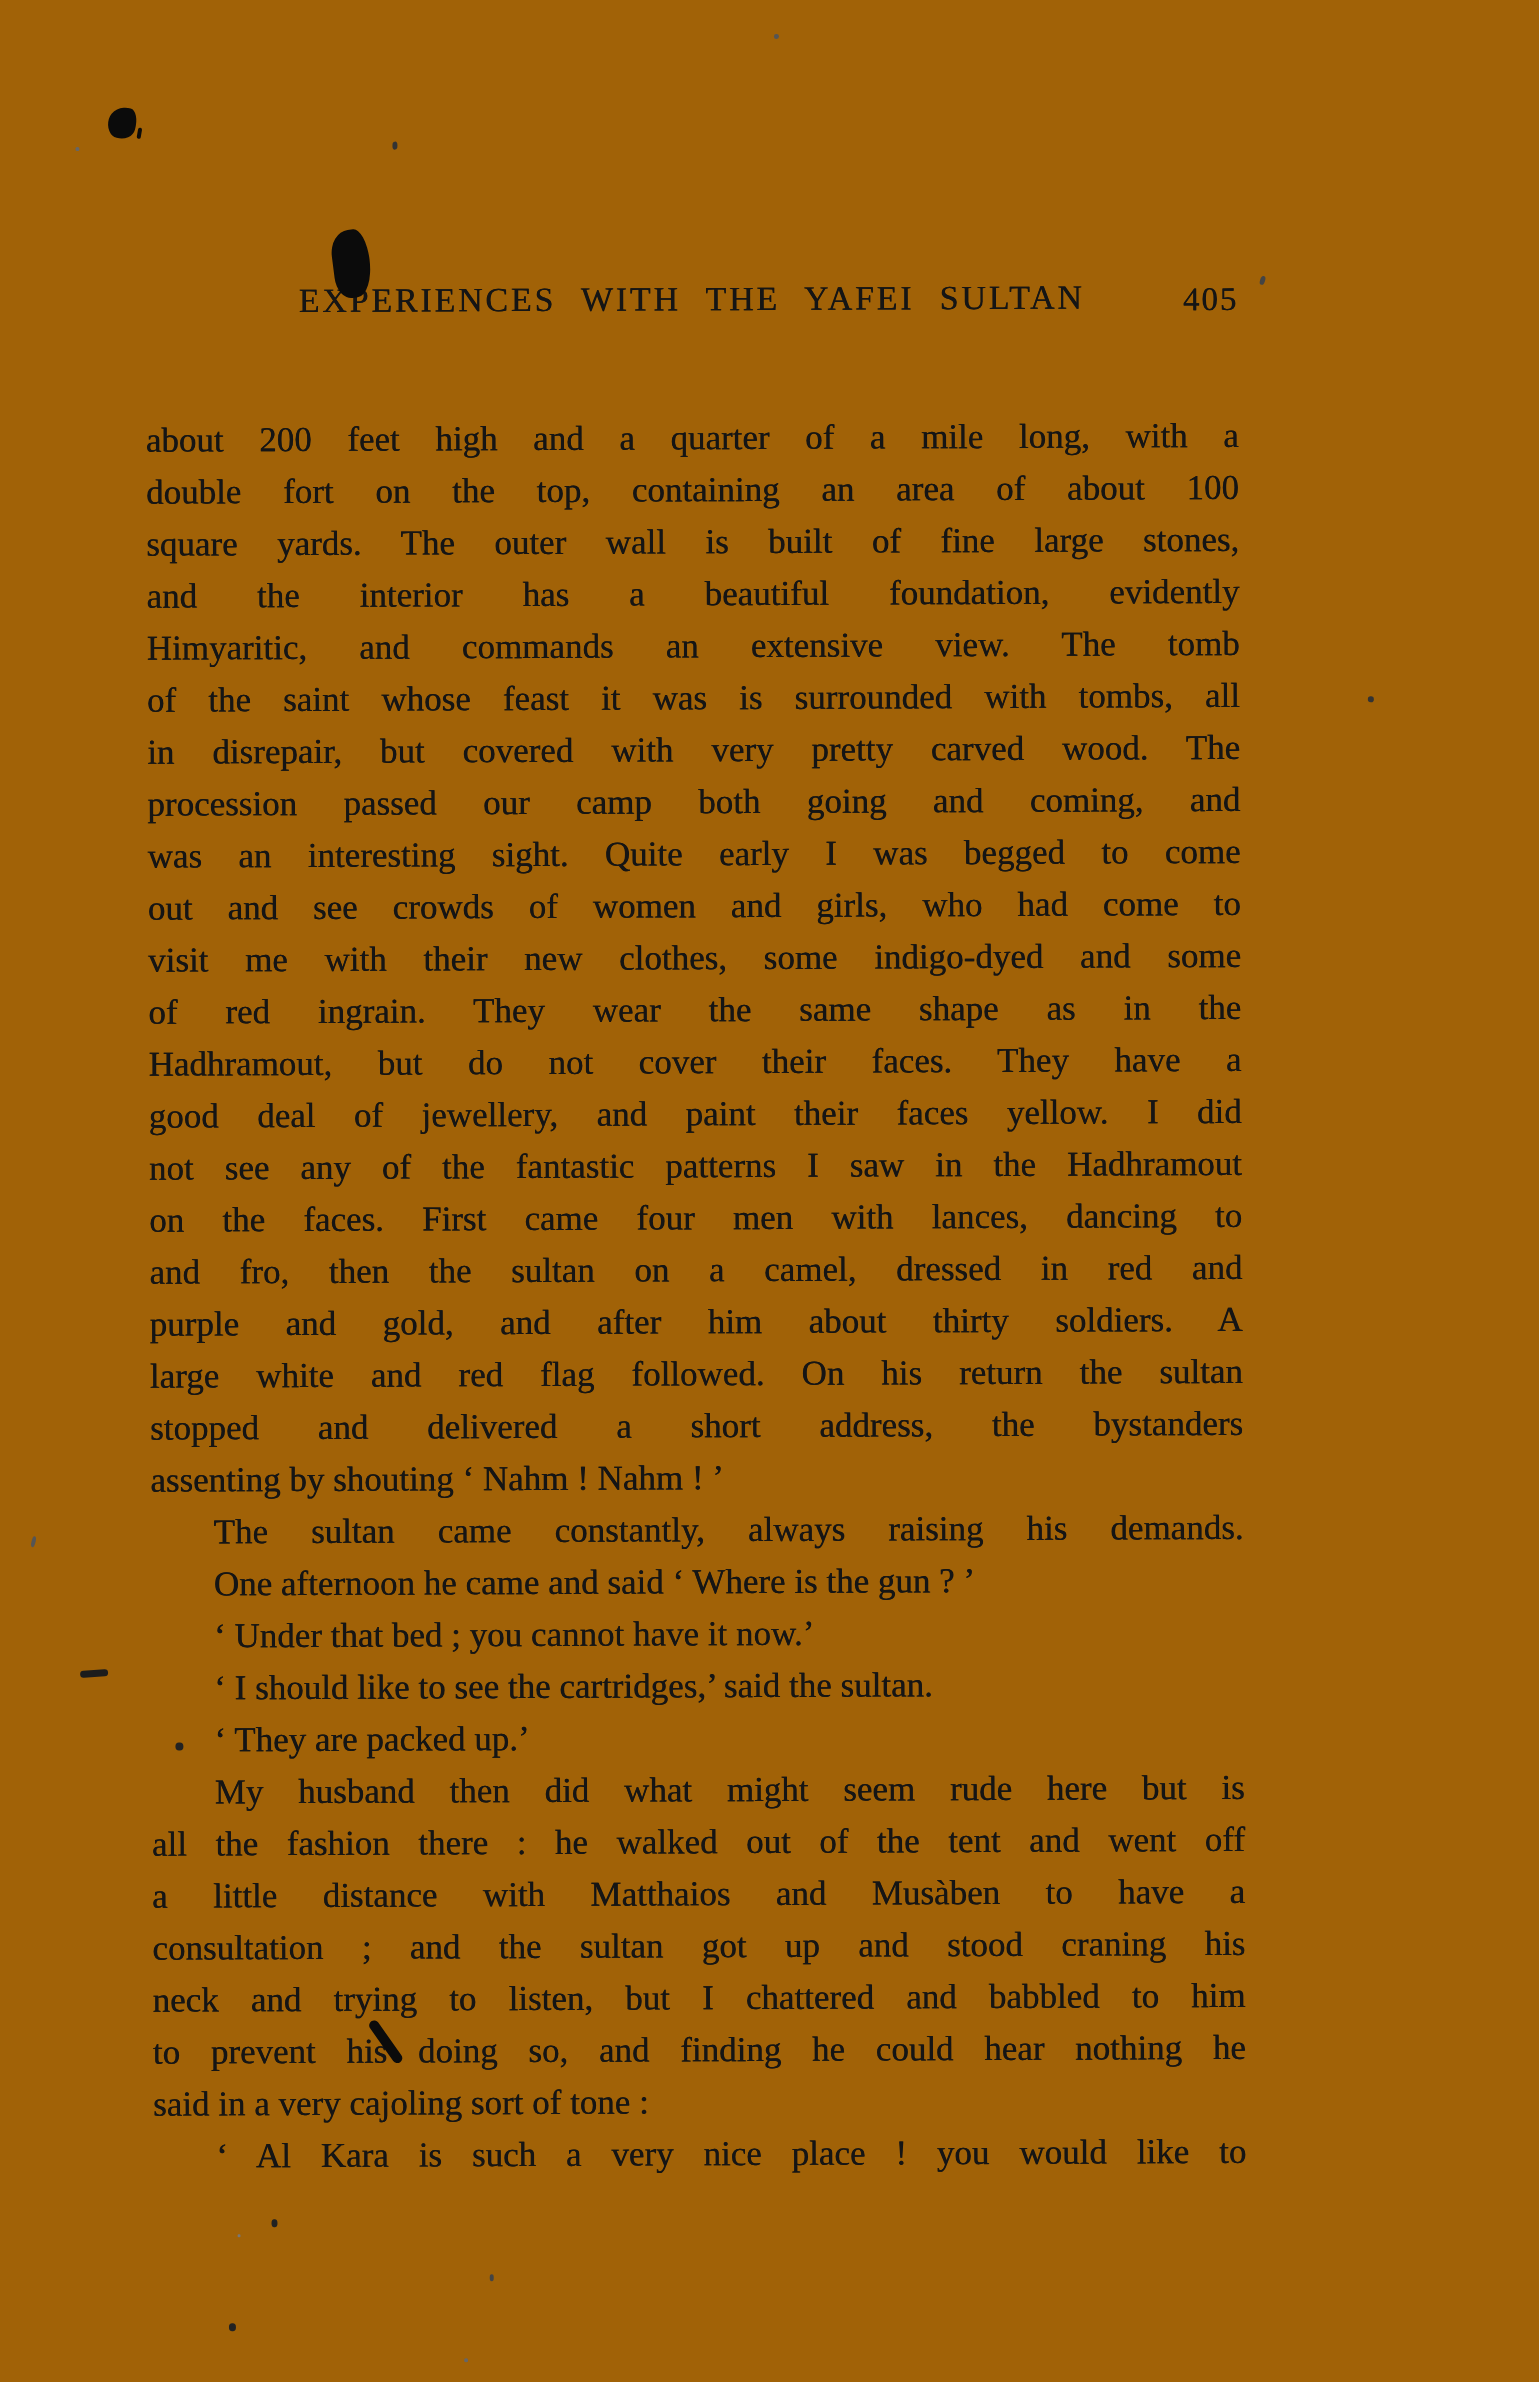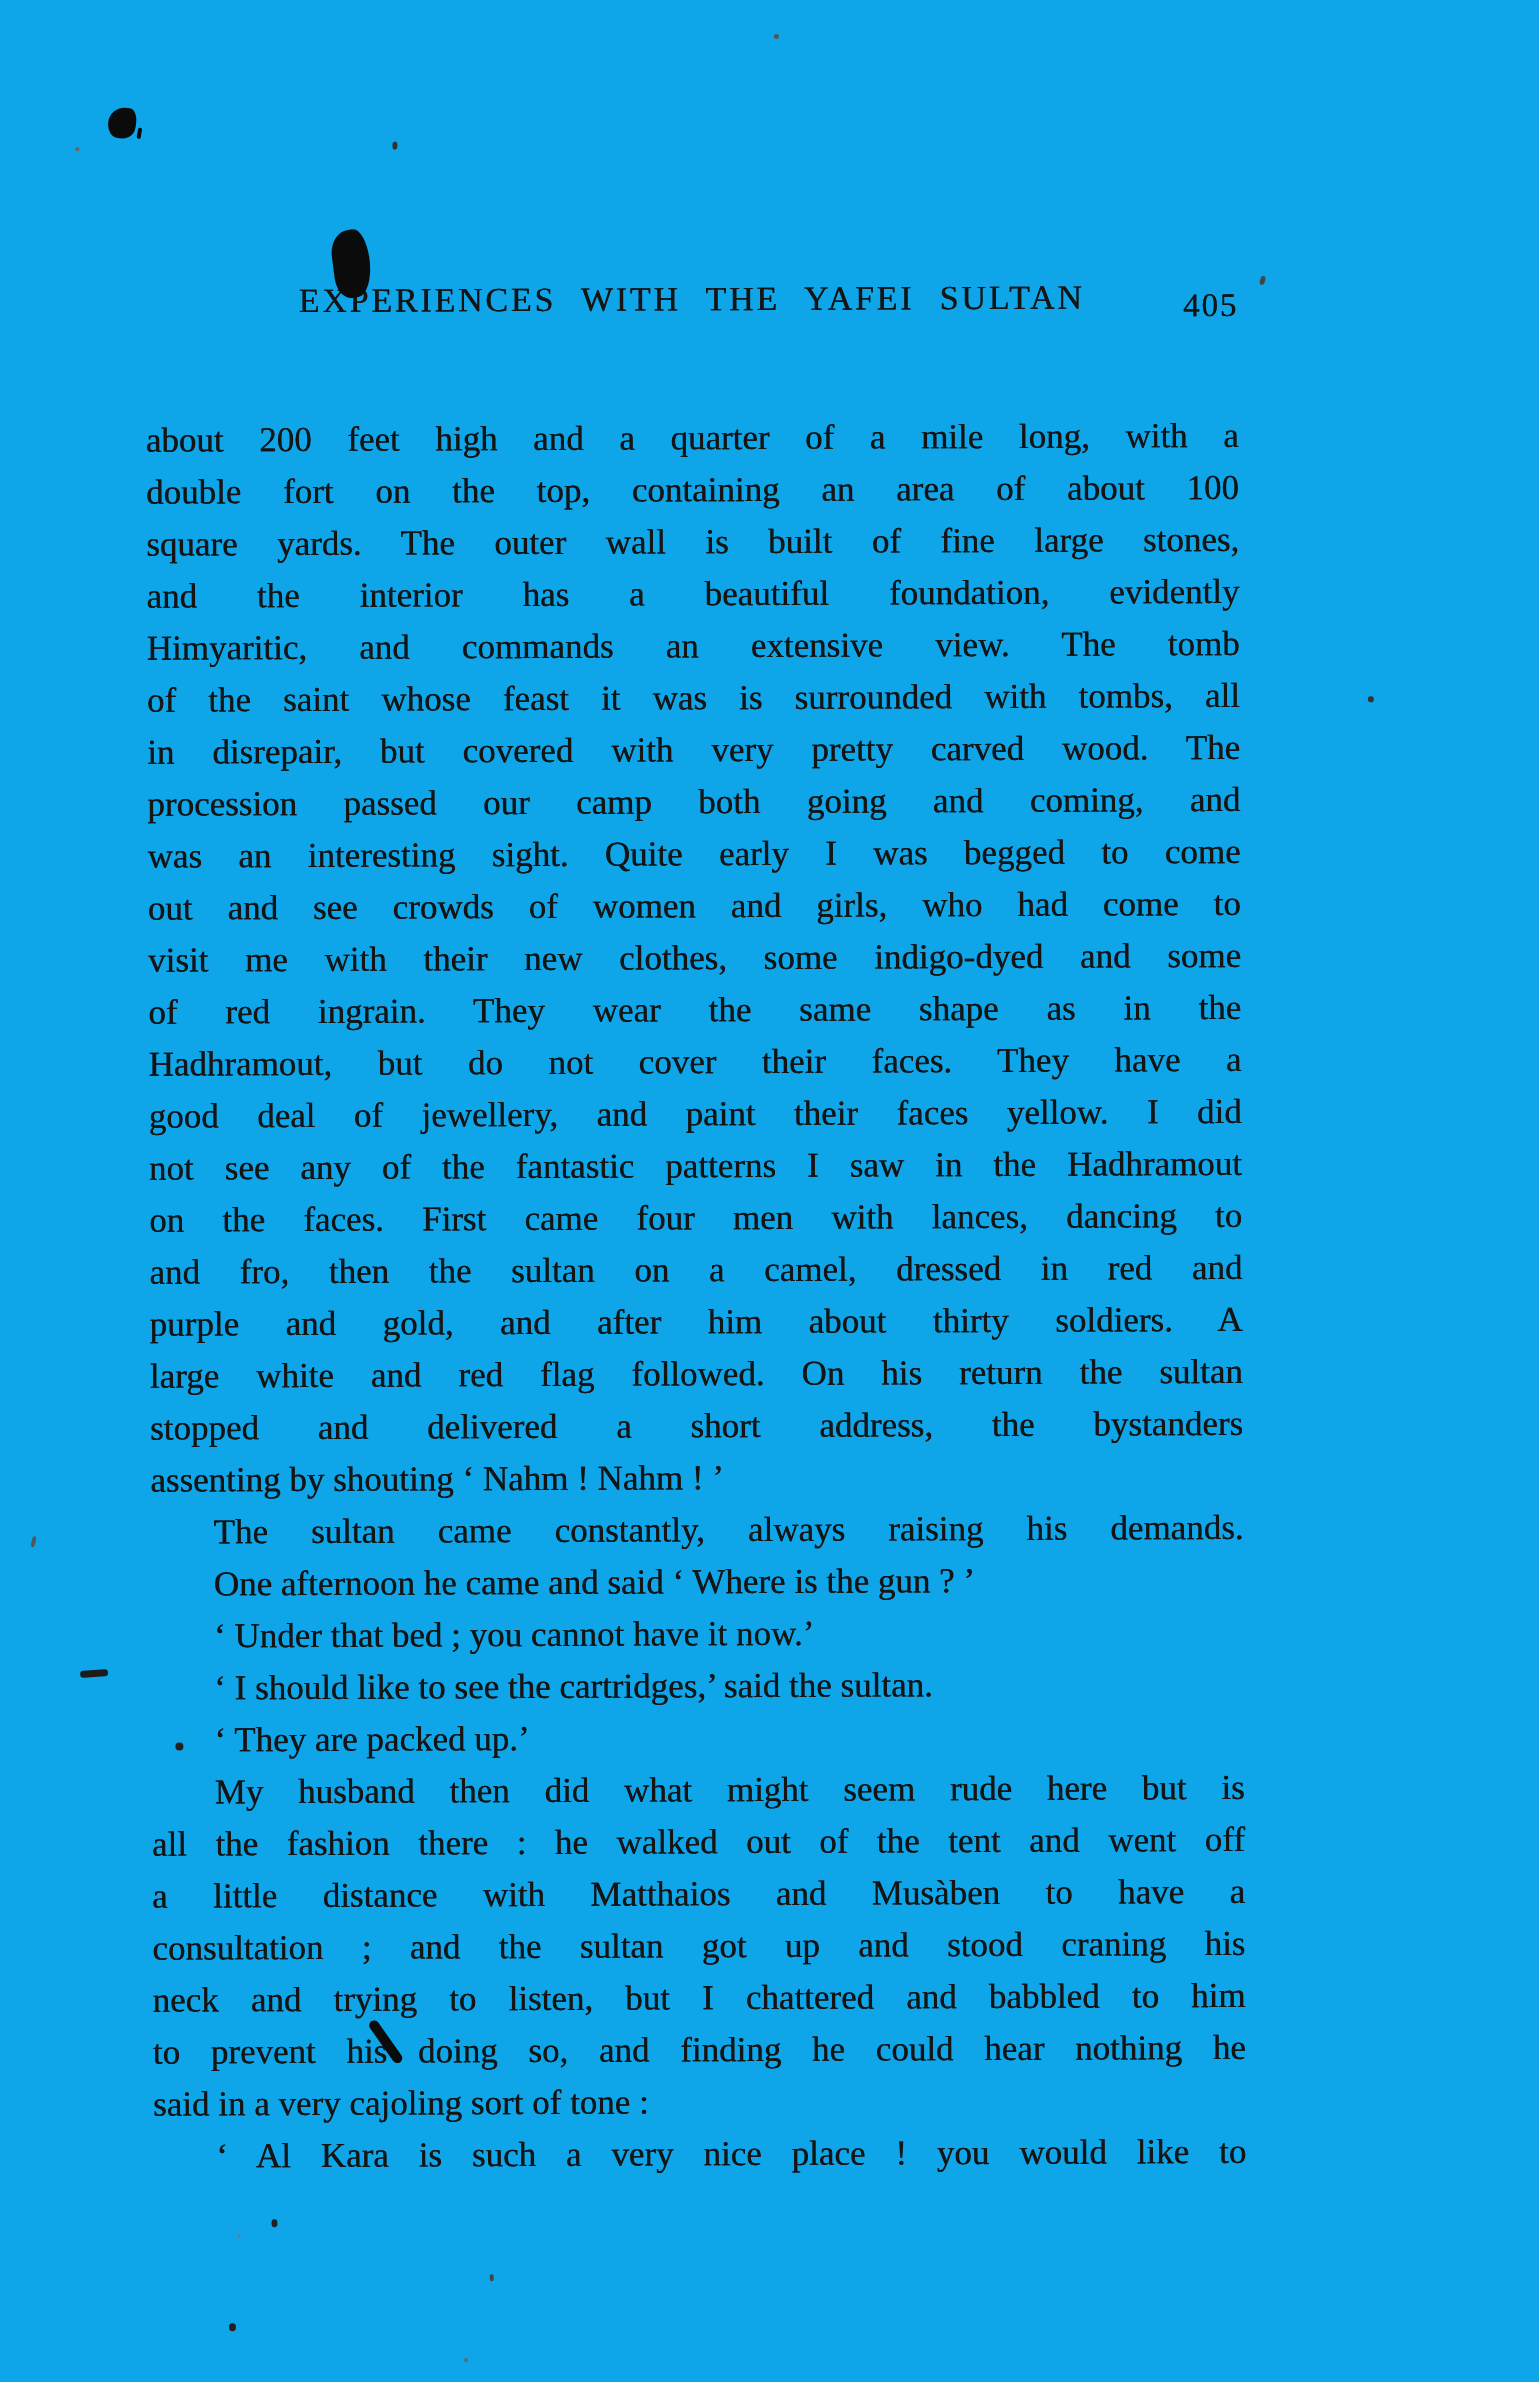--- a/index.html
+++ b/index.html
@@ -11,21 +11,21 @@
     width: 1539px;
     height: 2383px;
     position: relative;
     overflow: hidden;
     font-family: "Liberation Serif", "DejaVu Serif", serif;
     color: #151515;
   }
   .scan-page {
     position: absolute;
     inset: 0;
-    background: #0ea5e9;
+    background: #a16207;
   }
   .content {
     position: absolute;
     inset: 0;
     transform: rotate(-0.25deg);
   }
   .running-head {
     position: absolute;
     top: 280px;
     left: 149px;
@@ -40,21 +40,21 @@
     text-align: center;
     font-size: 34px;
     letter-spacing: 2.8px;
     word-spacing: 14px;
     white-space: nowrap;
     text-shadow: 0.4px 0 0 currentColor;
   }
   .running-head .pagenum {
     position: absolute;
     right: 0;
-    top: 9px;
+    top: 3px;
     font-size: 33px;
     letter-spacing: 1.9px;
     text-shadow: 0.4px 0 0 currentColor;
   }
   .body-text {
     position: absolute;
     top: 412px;
     left: 149px;
     width: 1093px;
     font-size: 35px;

